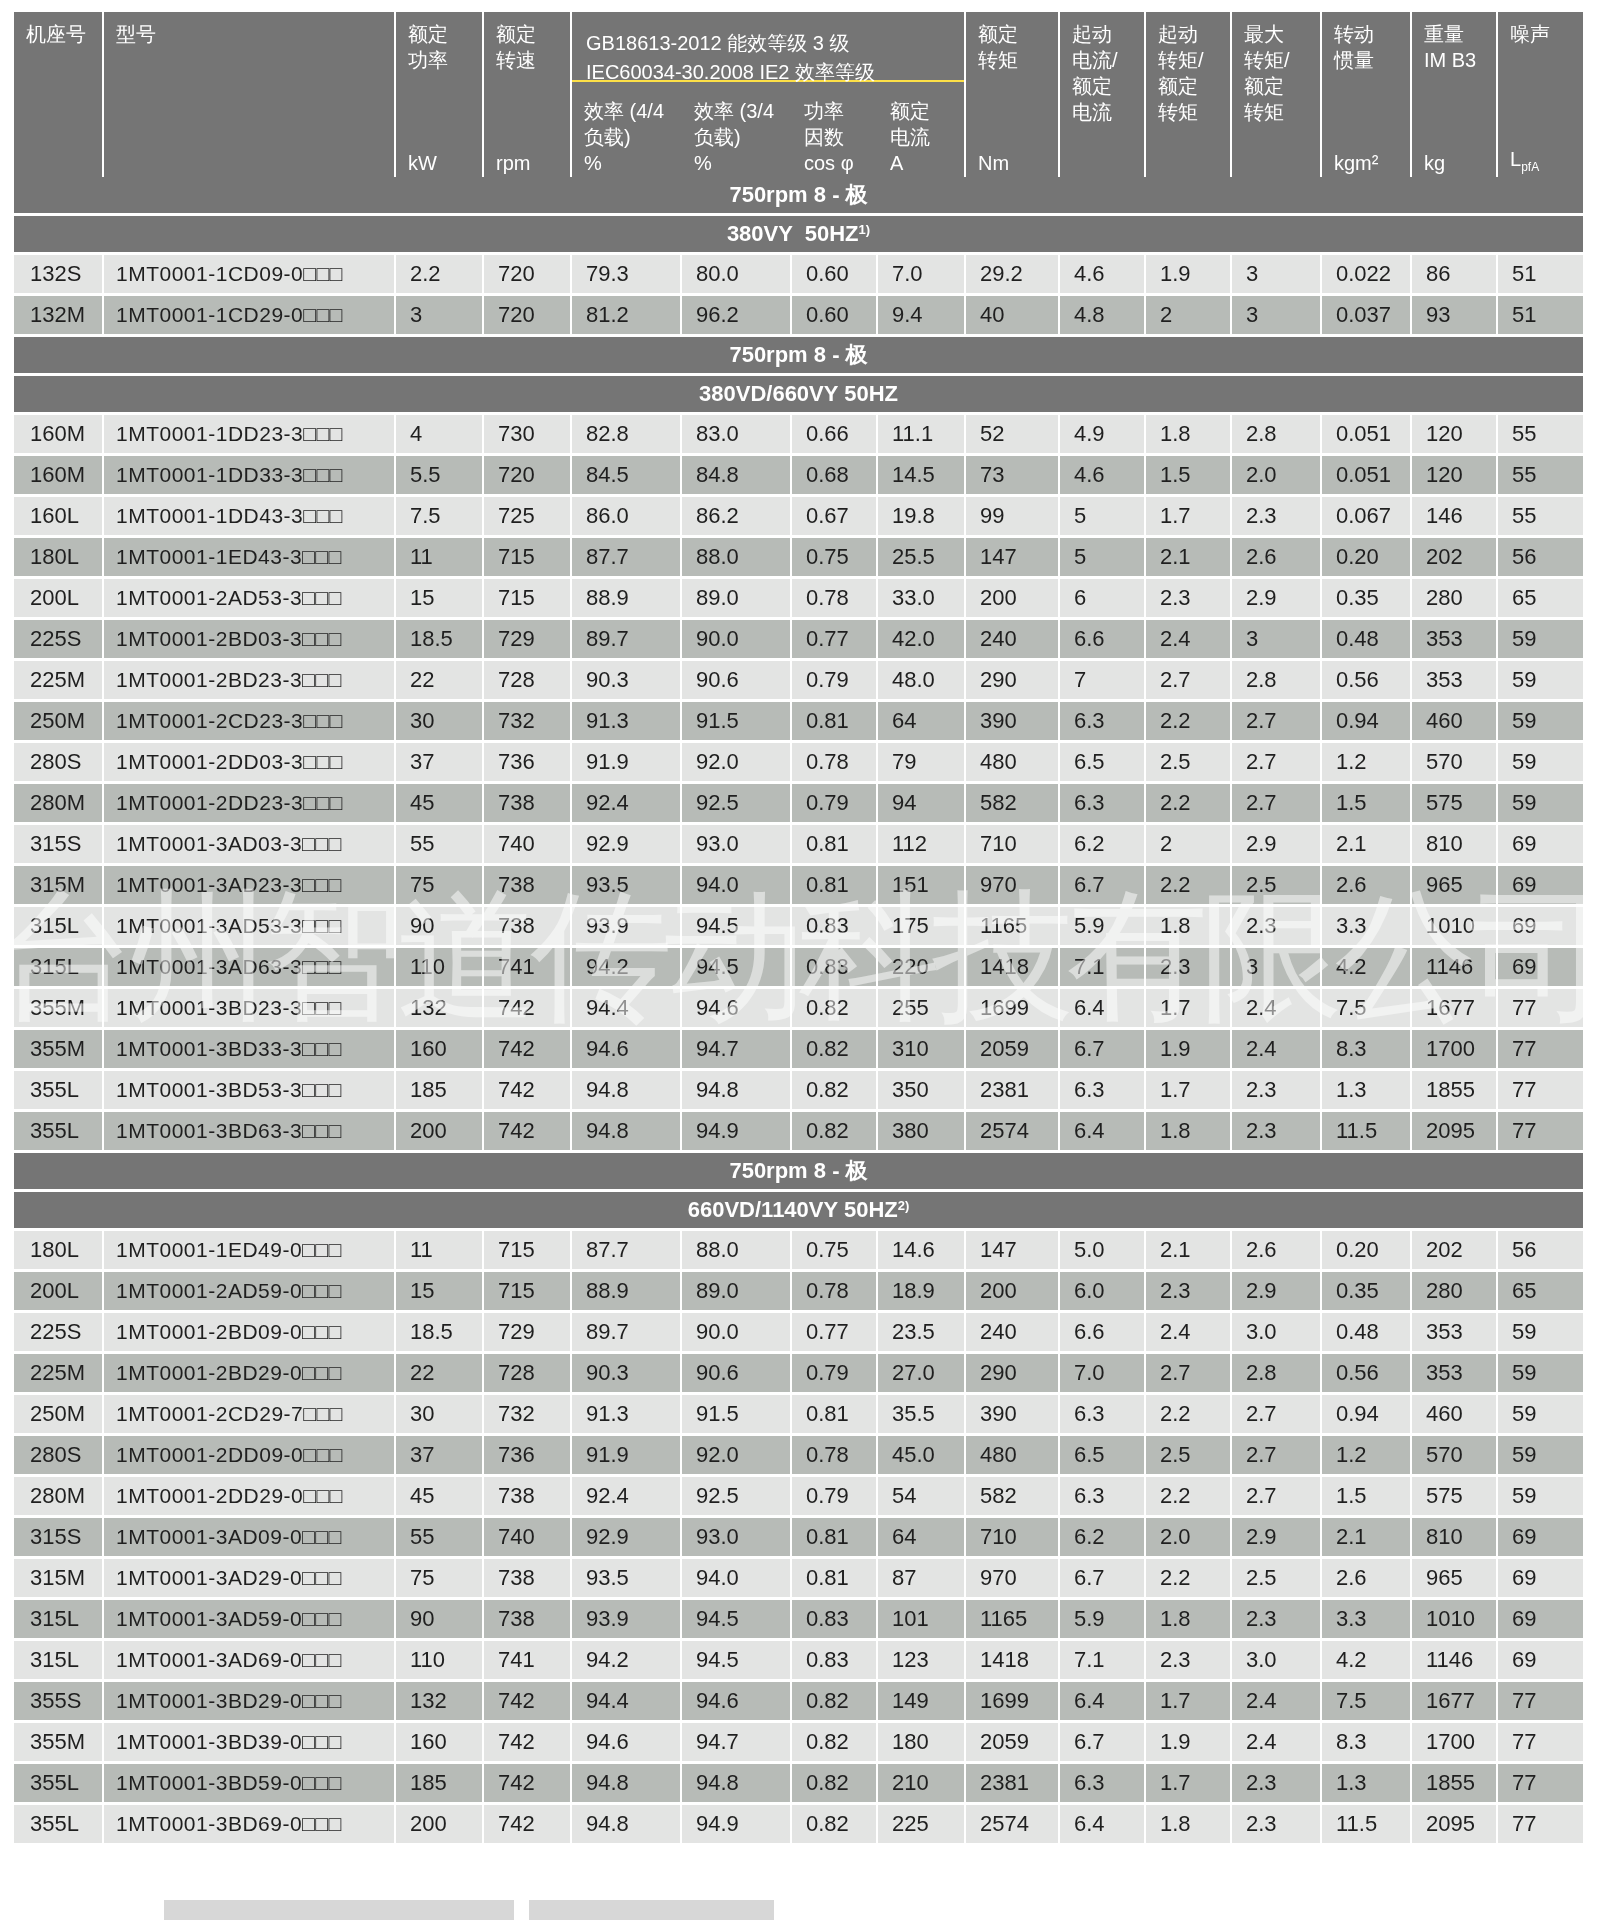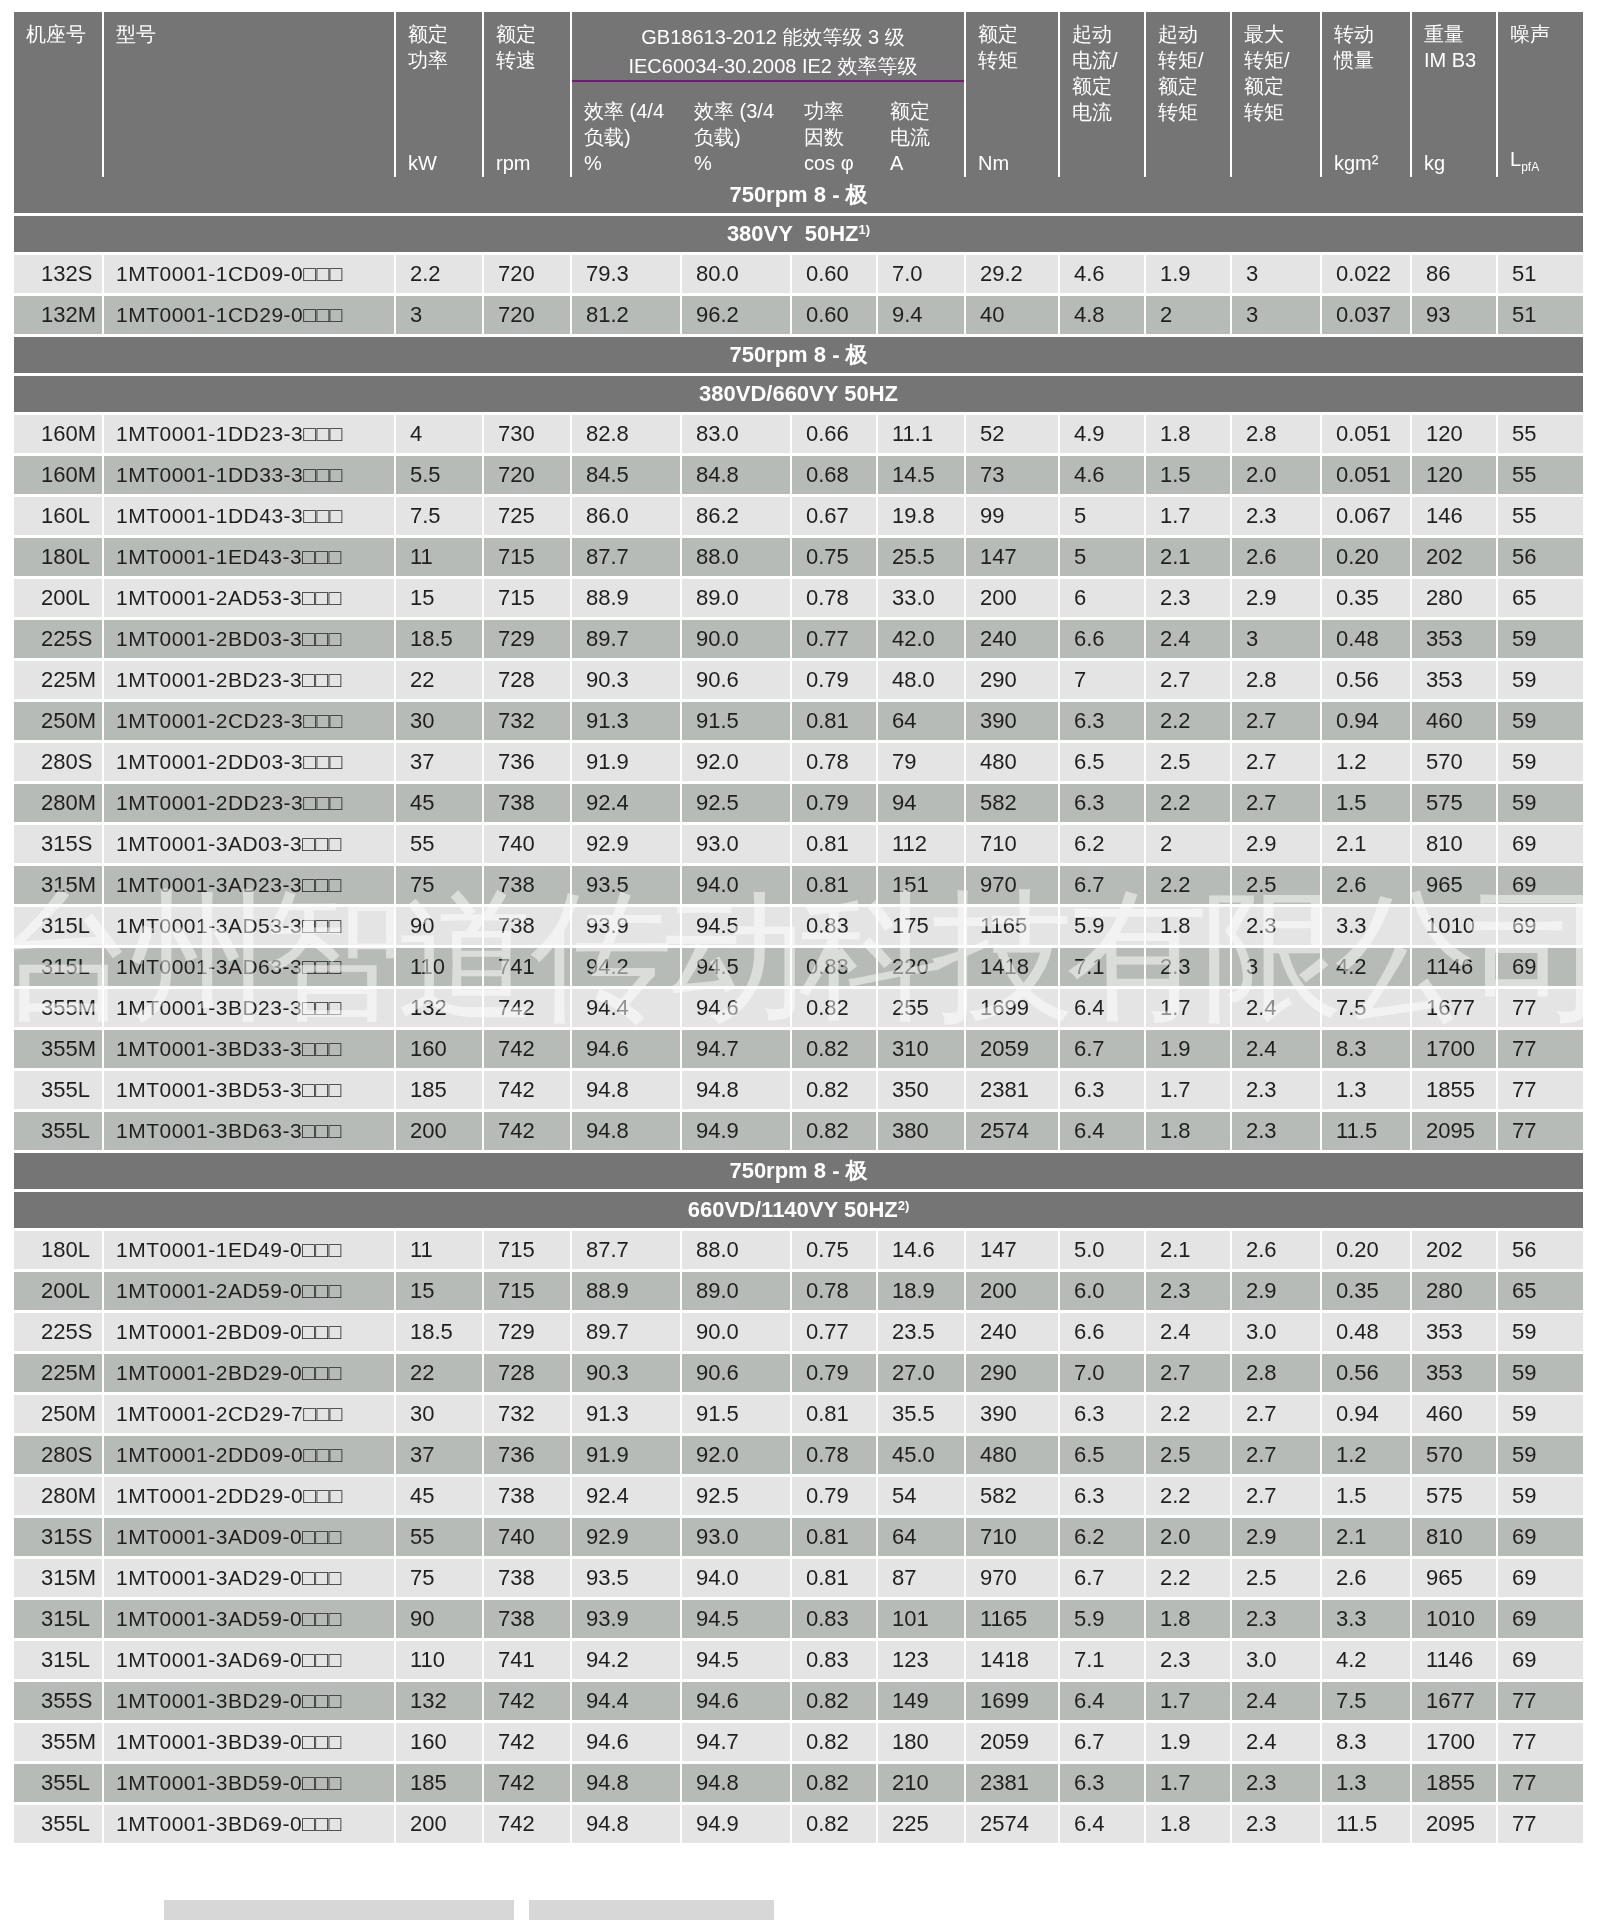--- a/index.html
+++ b/index.html
@@ -11,39 +11,39 @@
   
   .hdr{display:grid;gap:2px;height:162px;margin-bottom:3px;}
   .hcell{background:var(--header-bg,#757575);color:var(--header-text,#fff);
          display:flex;flex-direction:column;justify-content:space-between;
          padding:9px 4px 7px 12px;font-size:20px;line-height:1.3;}
   .ht{display:flex;flex-direction:column;}
   .hu{font-size:20px;min-height:24px;}
   .hu sub{font-size:12px;}
   .hgroup{background:var(--header-bg,#757575);color:var(--header-text,#fff);
           display:flex;flex-direction:column;}
-  .hgt{height:70px;padding:11px 4px 0 14px;font-size:20px;line-height:1.45;
-       border-bottom:2px solid #701a75;box-sizing:border-box;text-align:center;}
+  .hgt{height:70px;padding:17px 4px 0 14px;font-size:20px;line-height:1.45;
+       border-bottom:2px solid #fde047;box-sizing:border-box;}
   .hsub{flex:1;display:grid;gap:2px;}
   .hsub .hcell{padding:16px 4px 7px 12px;}
 
   
   .band{height:36px;margin-bottom:3px;background:var(--band-bg,#757575);
         color:#fff;display:flex;align-items:center;justify-content:center;
         font-size:22px;font-weight:600;}
   .band span{white-space:pre;}
   .band sup{font-size:13px;font-weight:600;margin-top:-10px;}
 
   
   .row{display:grid;gap:2px;height:38px;margin-bottom:3px;}
   .cell{display:flex;align-items:center;font-size:22px;color:#1f1f1f;
         padding-left:14px;overflow:hidden;white-space:nowrap;}
   .row.light .cell{background:var(--row-light,#e3e4e3);}
   .row.dark  .cell{background:var(--row-dark,#b7bbb7);}
-  .cell.frame{padding-left:27px;}
+  .cell.frame{padding-left:16px;}
   .cell.model{padding-left:12px;letter-spacing:0.5px;font-size:21px;}
 
   
   .watermark{position:absolute;top:862px;left:50%;transform:translateX(-50%);
              white-space:nowrap;font-size:142px;letter-spacing:-8px;
              color:rgba(255,255,255,0.5);z-index:5;pointer-events:none;}
 
   
   .bottom-strip{position:absolute;bottom:0;left:14px;width:1569px;height:20px;}
   .bseg{position:absolute;bottom:0;height:20px;background:#d7d7d7;}

